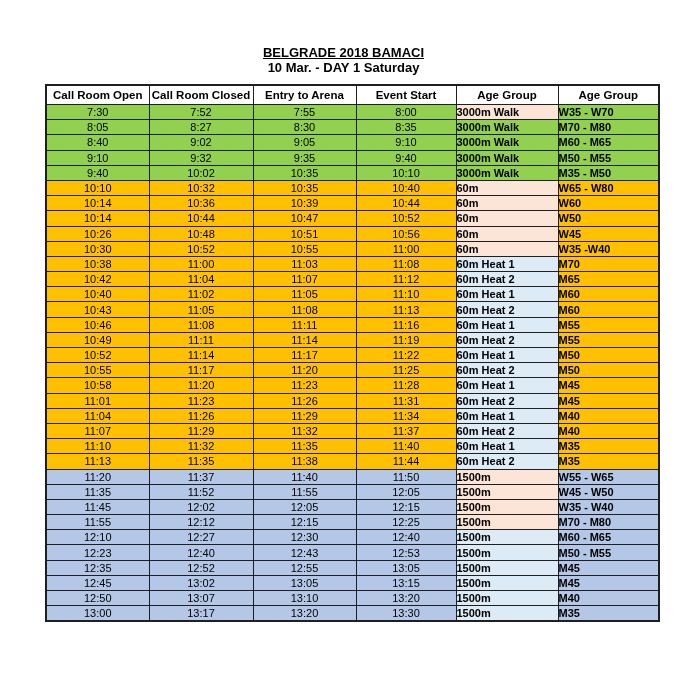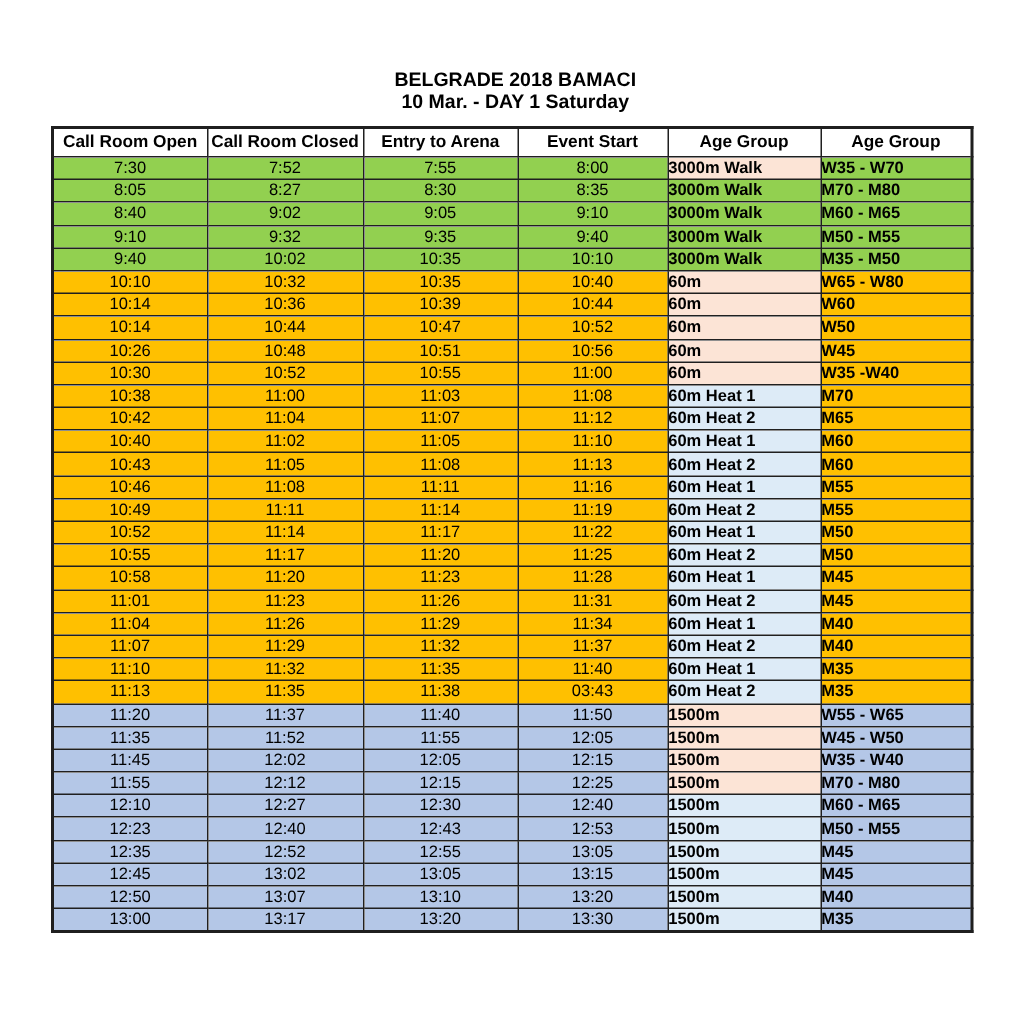--- a/index.html
+++ b/index.html
@@ -20,29 +20,30 @@
     top: 45px;
     left: 0;
     width: 100%;
     text-align: center;
     color: #000;
   }
   .titles .line1 {
     font-size: 13px;
     font-weight: bold;
     line-height: 15px;
+    text-decoration: underline;
   }
   .titles .line2 {
     font-size: 13px;
     font-weight: bold;
     line-height: 15px;
   }
   table.schedule {
     position: absolute;
-    left: 34px;
+    left: 45px;
     top: 84px;
     width: 613px;
     border-collapse: collapse;
     table-layout: fixed;
     border: 2px solid var(--border, #1f1f1f);
     background: #fff;
   }
   table.schedule th,
   table.schedule td {
     border: 1px solid var(--border, #1f1f1f);
@@ -307,21 +308,21 @@
           <td class="time">11:32</td>
           <td class="time">11:35</td>
           <td class="start">11:40</td>
           <td class="event bg-lightblue">60m Heat 1</td>
           <td class="age">M35</td>
         </tr>
         <tr class="sec-orange">
           <td class="time">11:13</td>
           <td class="time">11:35</td>
           <td class="time">11:38</td>
-          <td class="start">03:43</td>
+          <td class="start">11:44</td>
           <td class="event bg-lightblue">60m Heat 2</td>
           <td class="age">M35</td>
         </tr>
         <tr class="sec-blue">
           <td class="time">11:20</td>
           <td class="time">11:37</td>
           <td class="time">11:40</td>
           <td class="start">11:50</td>
           <td class="event bg-peach">1500m</td>
           <td class="age">W55 - W65</td>

